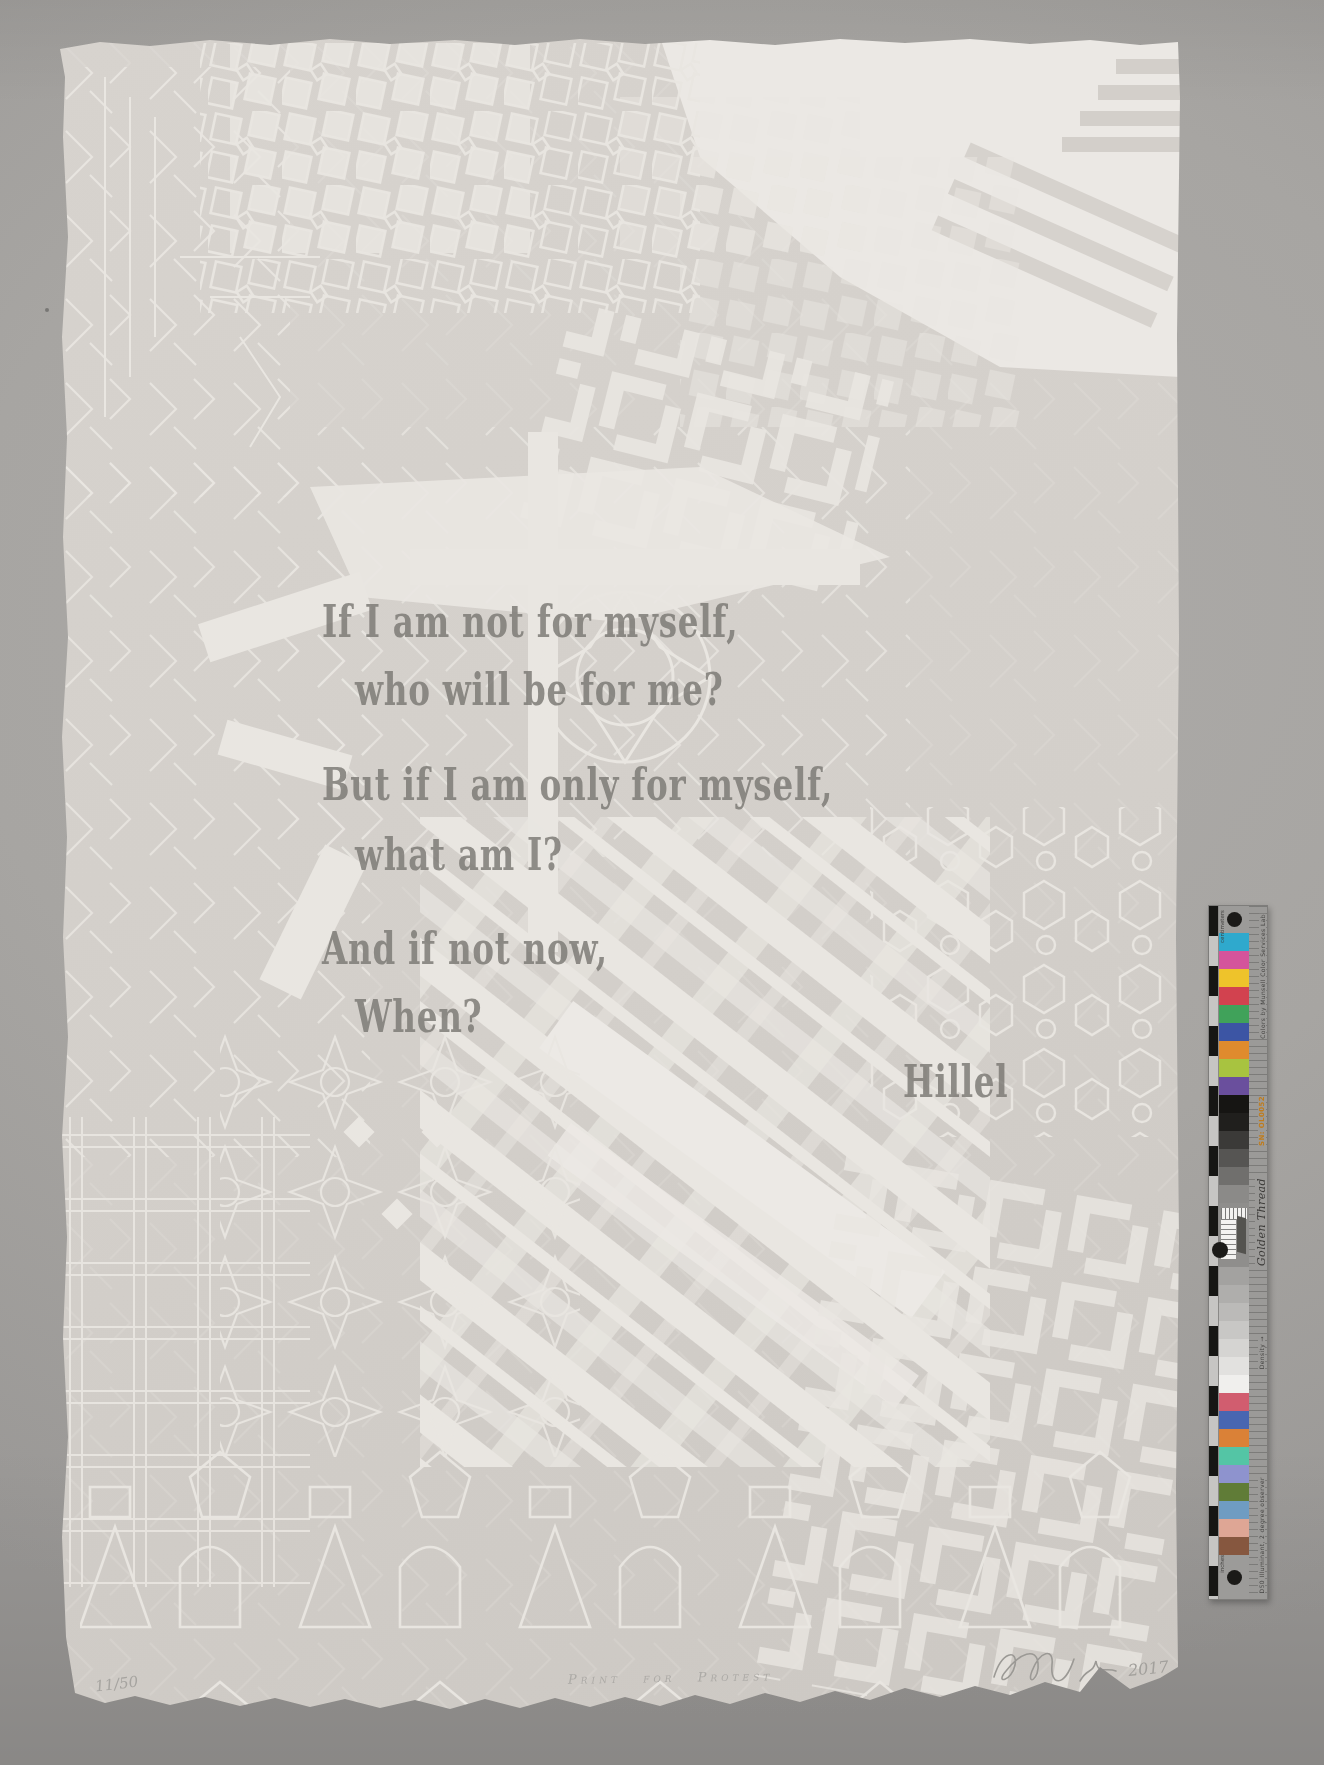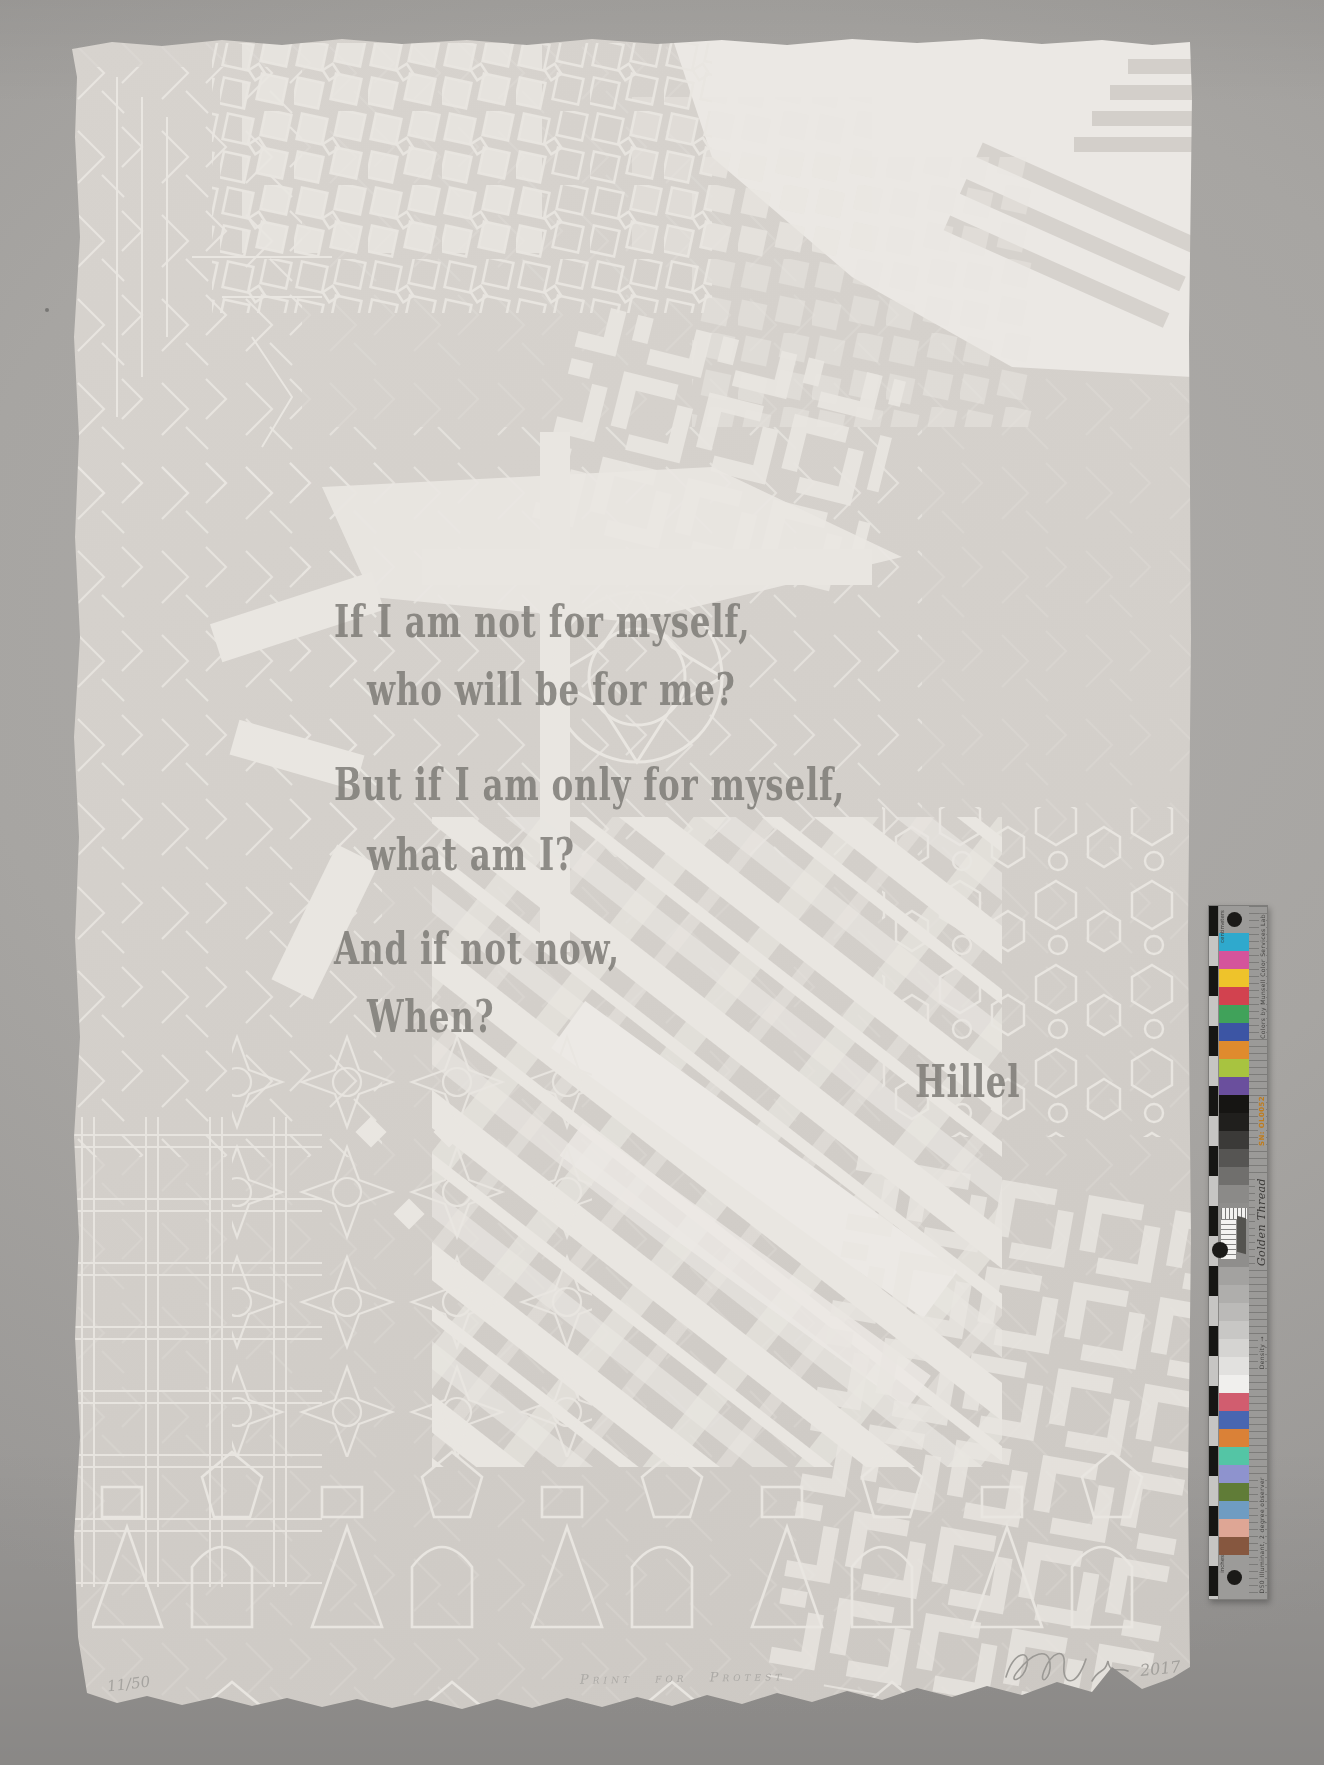--- a/index.html
+++ b/index.html
@@ -6,21 +6,21 @@
   body{font-family:"DejaVu Sans",sans-serif;background:#8f8d8a;}
   .stage{position:relative;width:1324px;height:1765px;overflow:hidden;
     background:
       linear-gradient(to bottom, rgba(0,0,0,0.05) 0%, rgba(0,0,0,0) 6%, rgba(0,0,0,0) 82%, rgba(0,0,0,0.10) 100%),
       radial-gradient(1400px 1100px at 55% 35%, #aeacaa 0%, #a7a5a2 55%, #999795 100%);}
   .speck{position:absolute;width:4px;height:4px;border-radius:50%;background:#6d6c69;opacity:.8;}
   .speck.s1{left:45px;top:308px;}
   .speck.s2{left:1149px;top:260px;width:3px;height:3px;}
 
   
-  .paper{position:absolute;left:72px;top:37px;width:1120px;height:1676px;
+  .paper{position:absolute;left:60px;top:37px;width:1120px;height:1676px;
     background:linear-gradient(160deg,#d7d3ce 0%,#d3cfca 55%,#ccc8c3 100%);
     filter:drop-shadow(0px 9px 9px rgba(40,38,36,0.38));
     clip-path:polygon(0px 12px,40px 5px,90px 9px,150px 3px,210px 8px,270px 2px,330px 7px,395px 3px,455px 8px,520px 2px,585px 7px,650px 3px,715px 8px,780px 2px,845px 6px,910px 2px,970px 7px,1030px 3px,1080px 8px,1118px 5px,
     1120px 60px,1117px 300px,1119px 600px,1116px 900px,1119px 1200px,1116px 1450px,1118px 1630px,
     1100px 1641px,1070px 1652px,1040px 1630px,1020px 1655px,985px 1645px,950px 1658px,915px 1649px,880px 1660px,845px 1651px,810px 1663px,775px 1654px,740px 1665px,705px 1656px,670px 1667px,635px 1658px,600px 1669px,565px 1660px,530px 1670px,495px 1661px,460px 1671px,425px 1662px,390px 1672px,355px 1663px,320px 1671px,285px 1662px,250px 1670px,215px 1661px,180px 1669px,145px 1660px,110px 1668px,75px 1659px,45px 1666px,15px 1656px,
     6px 1600px,2px 1500px,8px 1400px,3px 1300px,7px 1200px,2px 1100px,8px 1000px,3px 900px,7px 800px,2px 700px,8px 600px,3px 500px,7px 400px,2px 300px,8px 200px,3px 100px,5px 40px);text-decoration:underline;}
   .art{position:absolute;left:0;top:0;}
 
   
   .qline{position:absolute;font-family:"DejaVu Serif",serif;font-weight:bold;font-size:44px;

